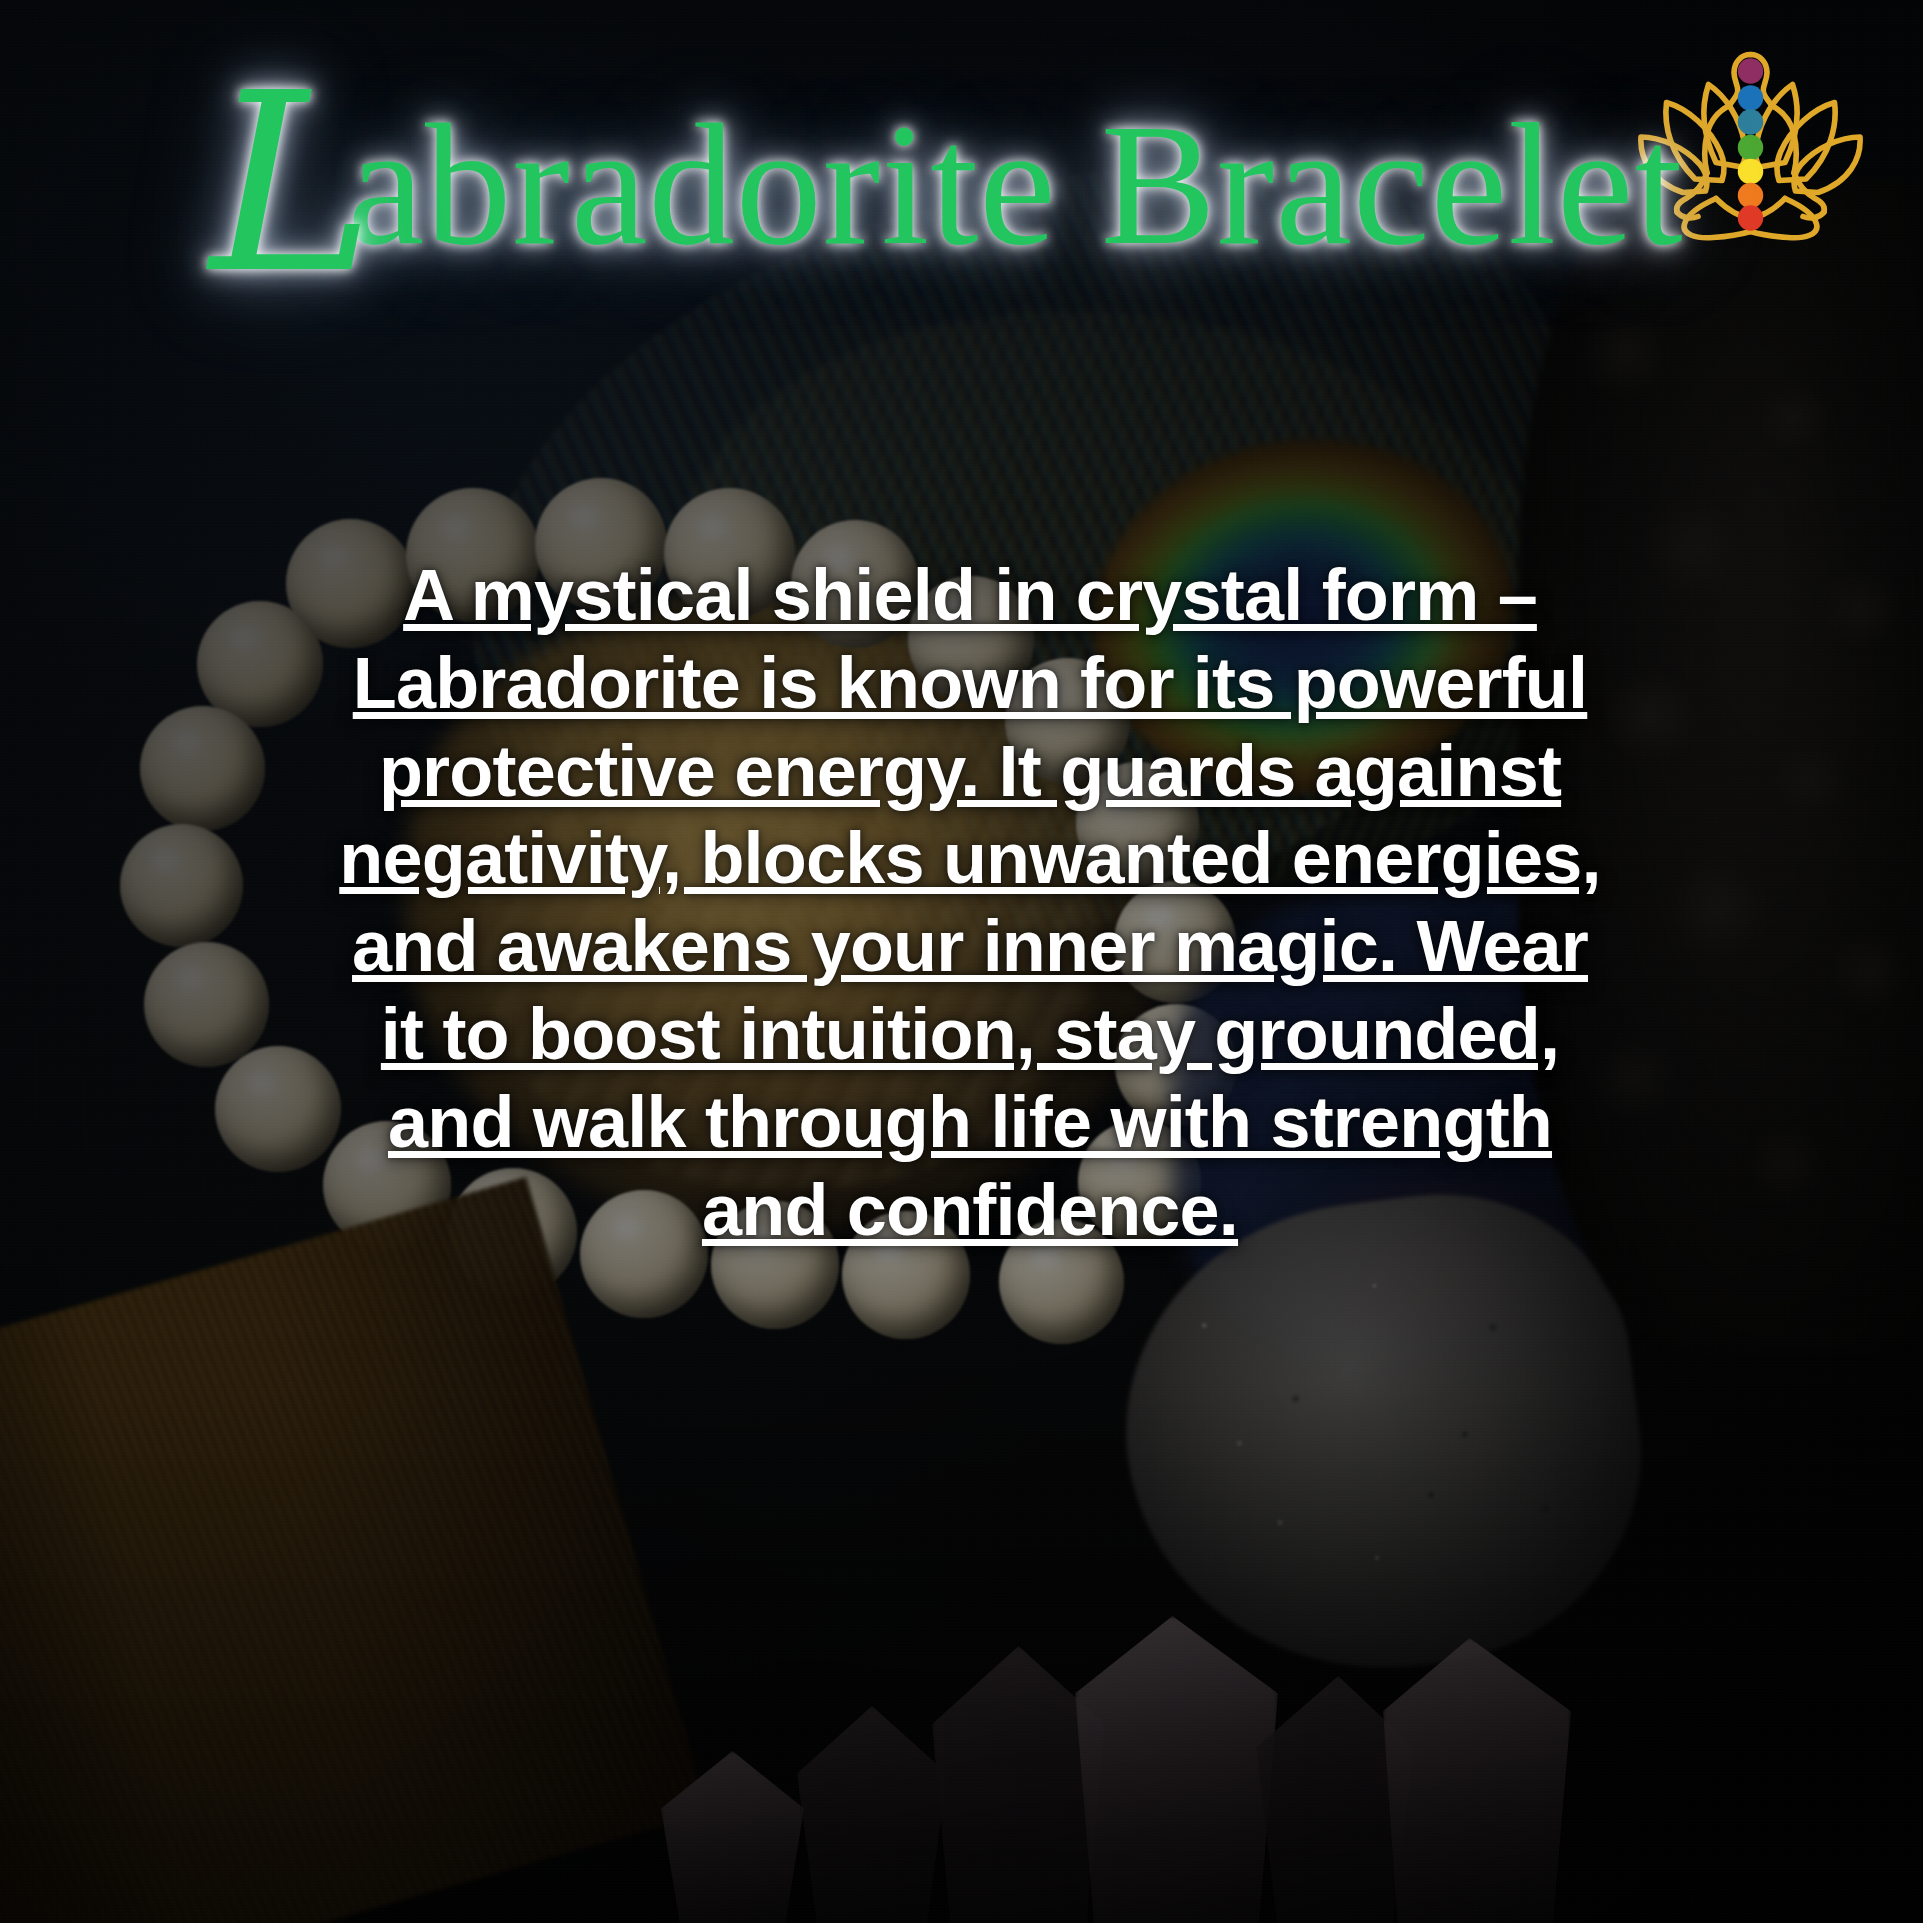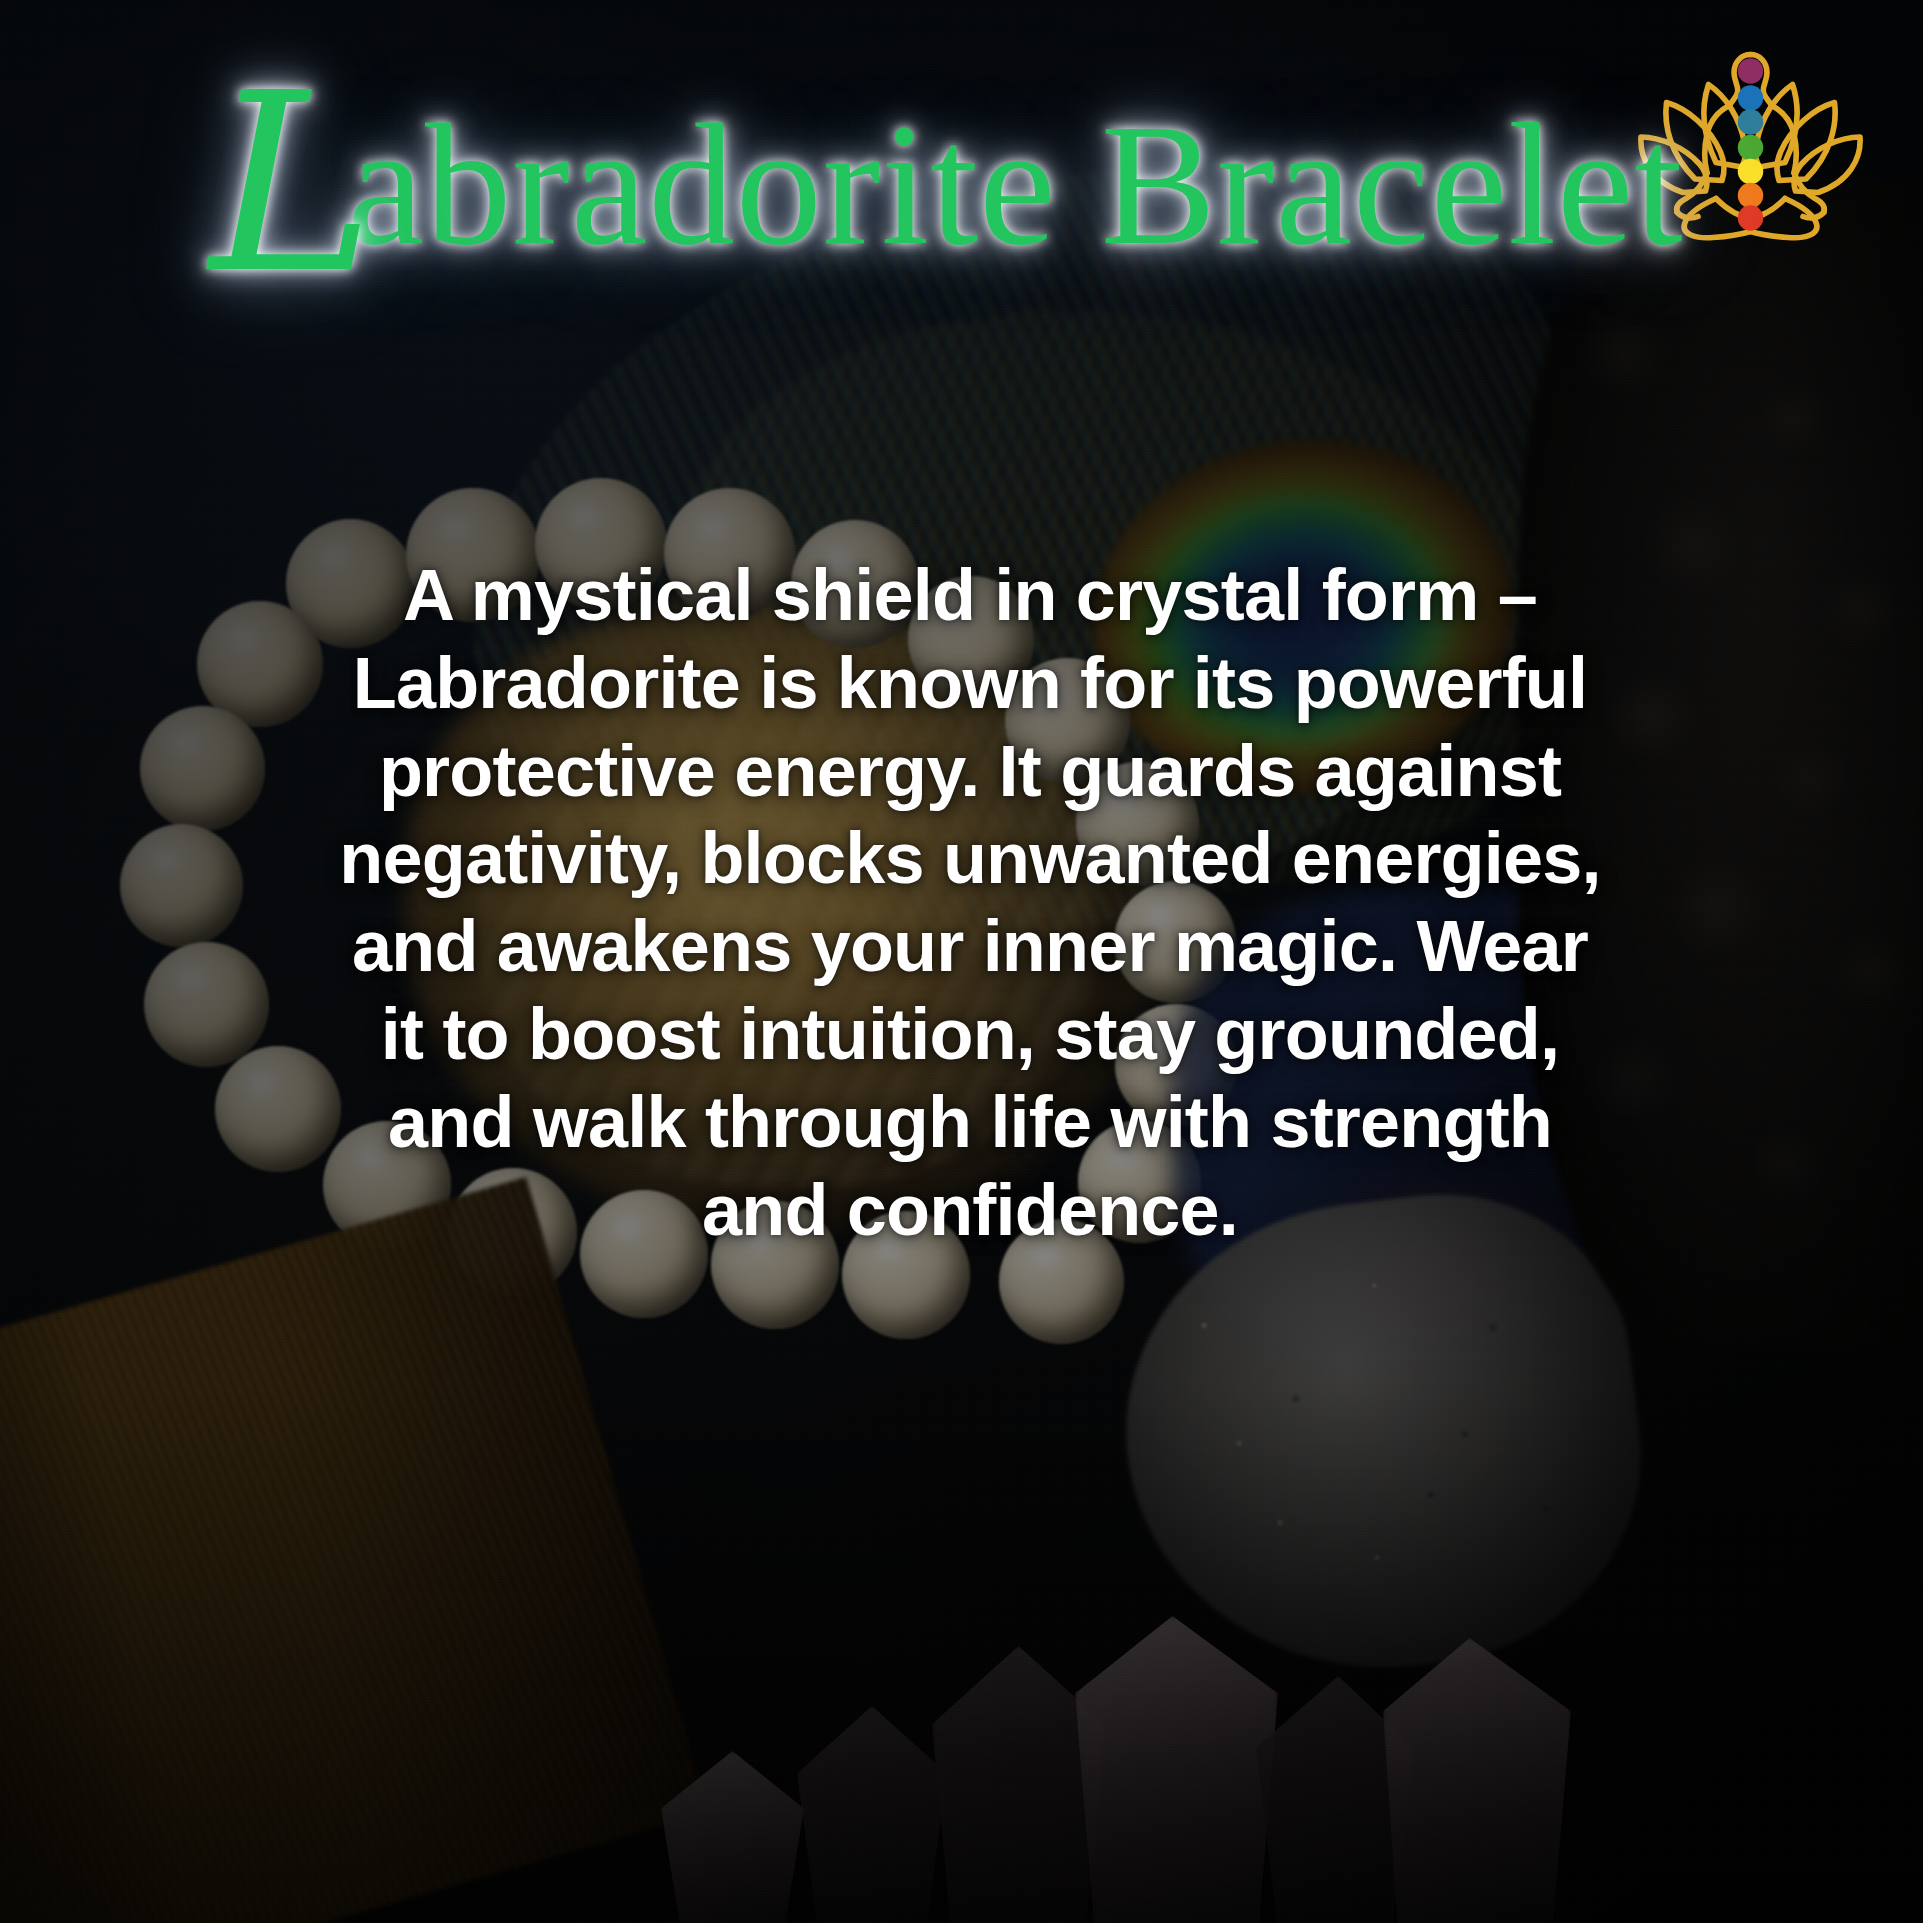--- a/index.html
+++ b/index.html
@@ -363,20 +363,21 @@
     text-align: center;
     color: #ffffff;
     font-family: "Liberation Sans", "DejaVu Sans", sans-serif;
     font-weight: bold;
     font-size: 72px;
     line-height: 1.22;
     letter-spacing: -0.8px;
     text-shadow:
       0 0 7.5px rgba(0,0,0,0.60),
       0 3px 16.5px rgba(0,0,0,0.55);
+    text-decoration: underline;
   }
   .para { margin: 0; }
   .para-gap { height: 111px; }
 </style>
 </head>
 <body>
 
 <div id="poster">
 
   <div class="bg-layer bg-base"></div>

